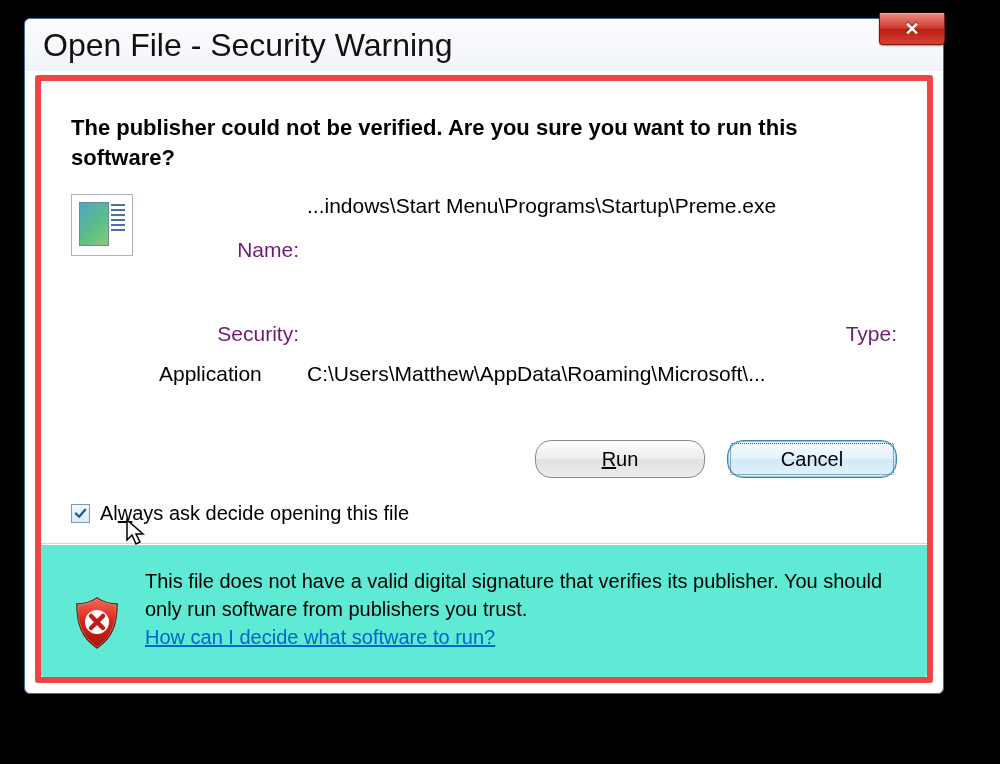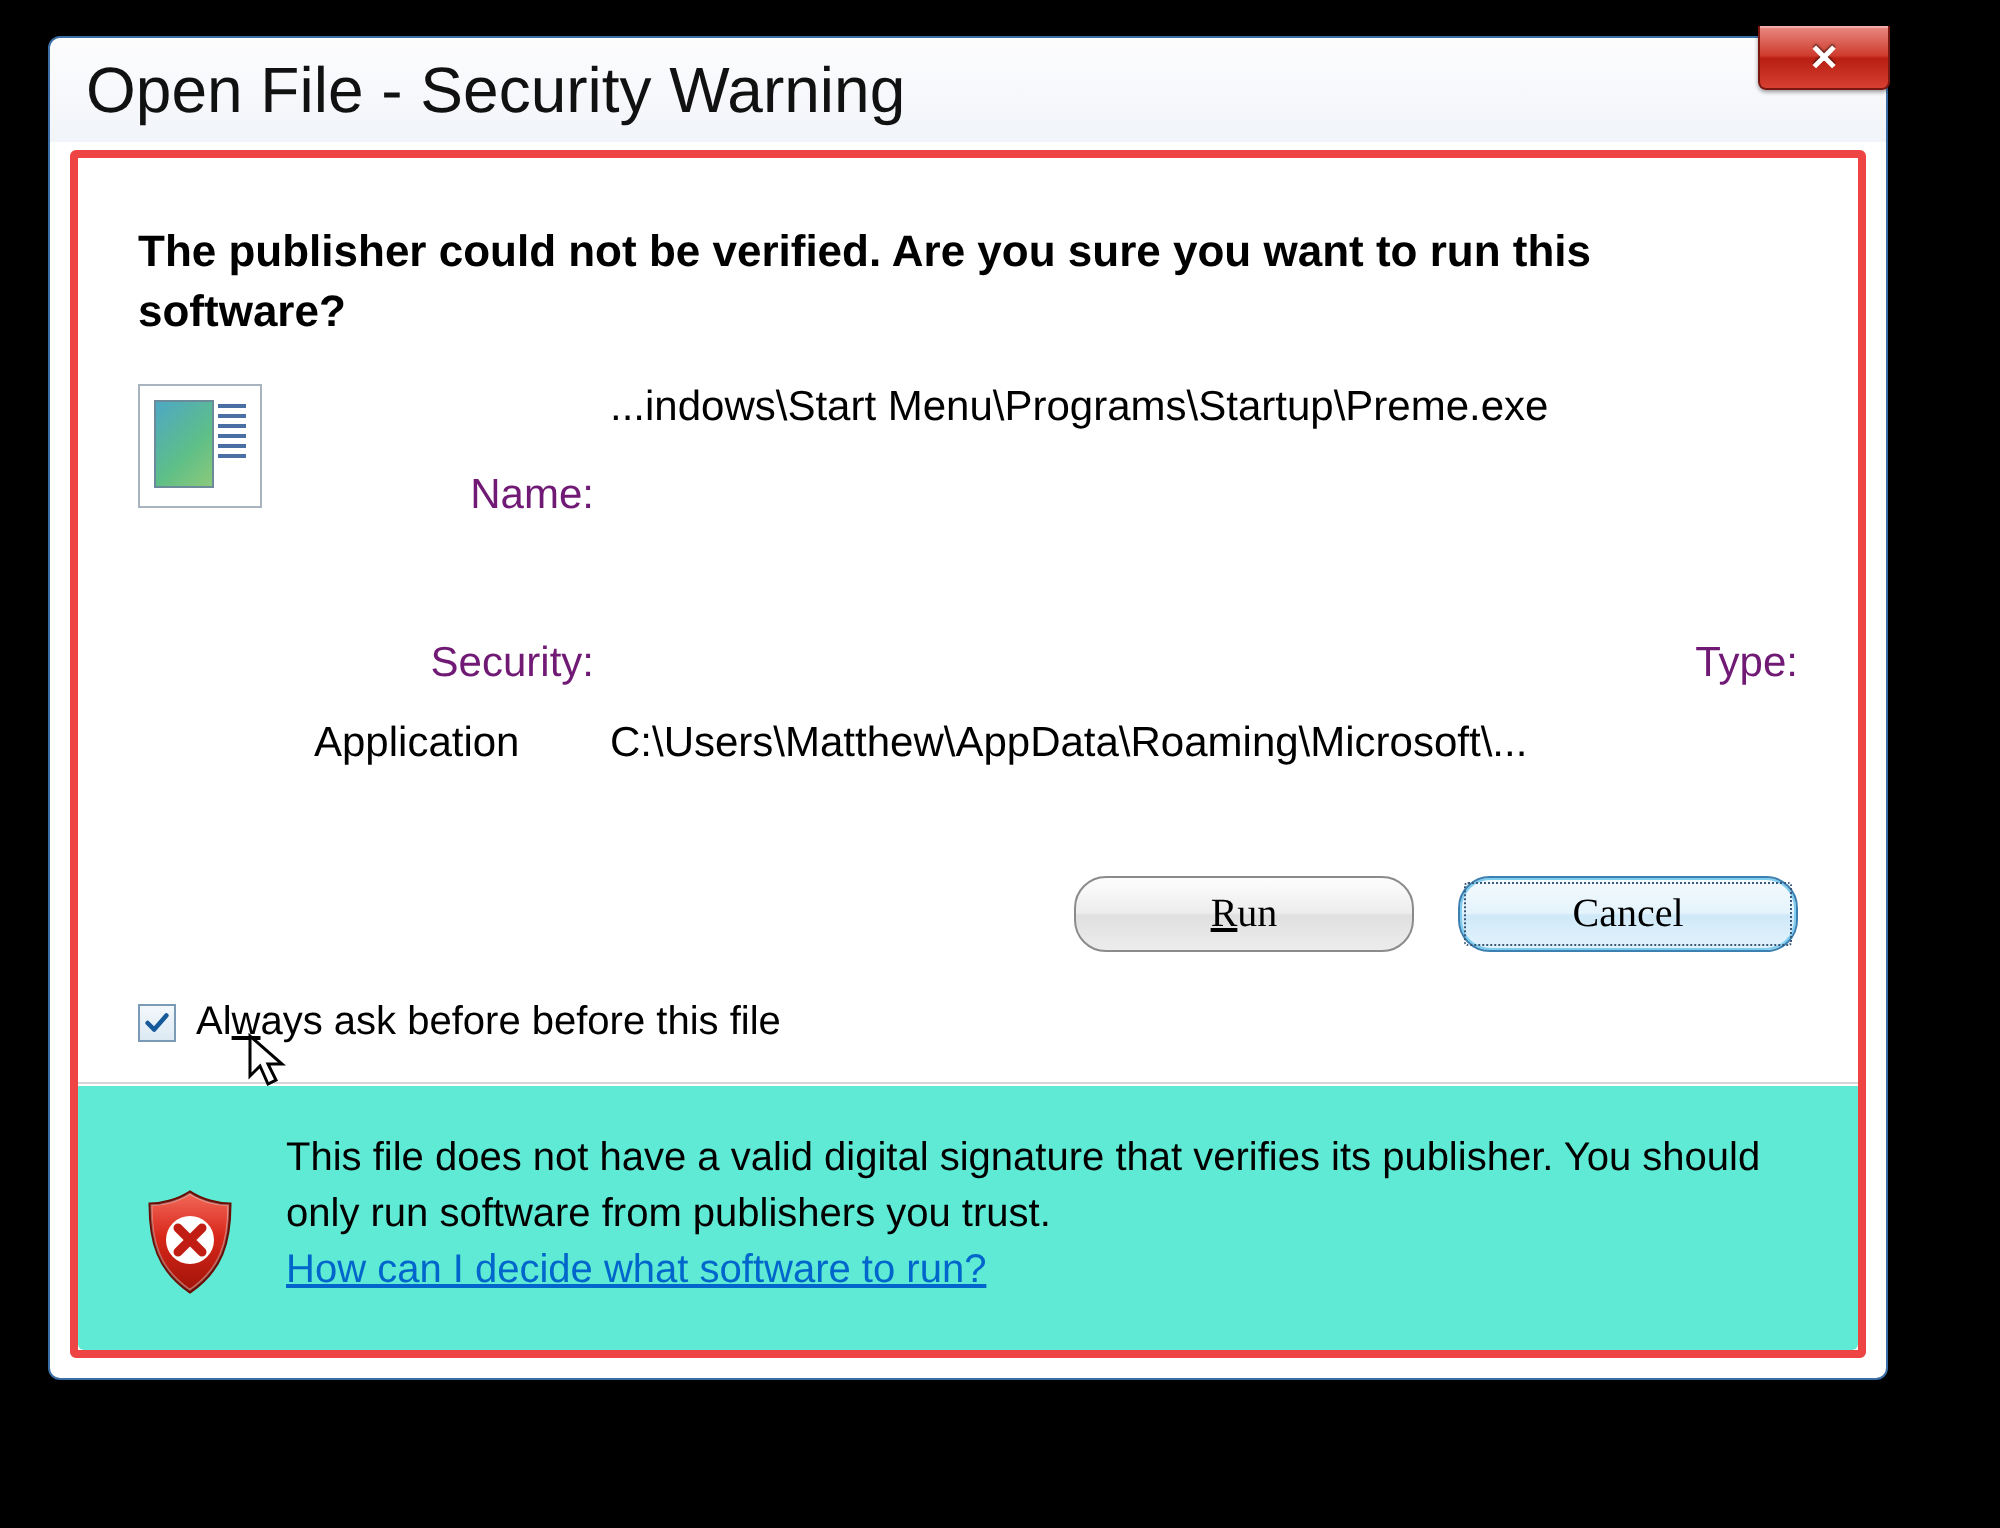--- a/index.html
+++ b/index.html
@@ -59,21 +59,21 @@
       box-shadow: inset 0 1px 0 rgba(255,255,255,0.3), 0 1px 2px rgba(0,0,0,0.4);
     }
     .close-x {
       color: #fff;
       font-weight: bold;
       font-size: 18px;
       text-shadow: 0 -1px 1px rgba(0,0,0,0.5);
     }
     .content {
       background: #fff;
-      border: 4px solid #ef4444;
+      border: 6px solid #ef4444;
       border-radius: 3px;
       margin: 4px 10px 10px 10px;
       padding: 0;
     }
     .main-area {
       padding: 32px 30px 24px 30px;
     }
     .warning-heading {
       font-size: 22px;
       font-weight: bold;
@@ -148,21 +148,21 @@
       margin-top: 38px;
     }
     .btn {
       width: 170px;
       height: 38px;
       font-size: 20px;
       border: 1px solid #8b8b8b;
       border-radius: 16px;
       background: linear-gradient(#fdfdfd, #ededed 48%, #e0e0e0 52%, #ececec);
       cursor: default;
-      font-family: Liberation Serif, serif;
+      font-family: Liberation Sans, sans-serif;
       position: relative;
     }
     .btn.focused {
       border: 1px solid #3c7fb1;
       box-shadow: inset 0 0 0 1px #7fcdef;
       background: linear-gradient(#f5fafe, #e4f3fc 48%, #cfe9f8 52%, #e4f3fc);
     }
     .btn.focused::before {
       content: "";
       position: absolute;
@@ -289,21 +289,21 @@
       </div>
 
     </div>
 
     <div class="checkbox-row">
       <div class="checkbox">
         <svg viewBox="0 0 16 16">
           <path d="M3 8 L6.5 11.5 L13 4" stroke="#175a9c" stroke-width="2.4" fill="none" stroke-linecap="round" stroke-linejoin="round"></path>
         </svg>
       </div>
-      <label><span>Al</span><span class="label-underline">w</span><span>ays ask before before this file</span></label>
+      <label><span>Al</span><span class="label-underline">w</span><span>ays ask decide opening this file</span></label>
       <svg class="cursor" width="24" height="30" viewBox="0 0 24 30">
         <path d="M2 2 L2 22 L7 17 L11 26 L15 24 L11 16 L18 16 Z" fill="#fff" stroke="#000" stroke-width="1.5"></path>
       </svg>
     </div>
 
     <div class="divider"></div>
 
     <div class="footer">
       <svg class="shield" viewBox="0 0 52 56">
         <defs>

